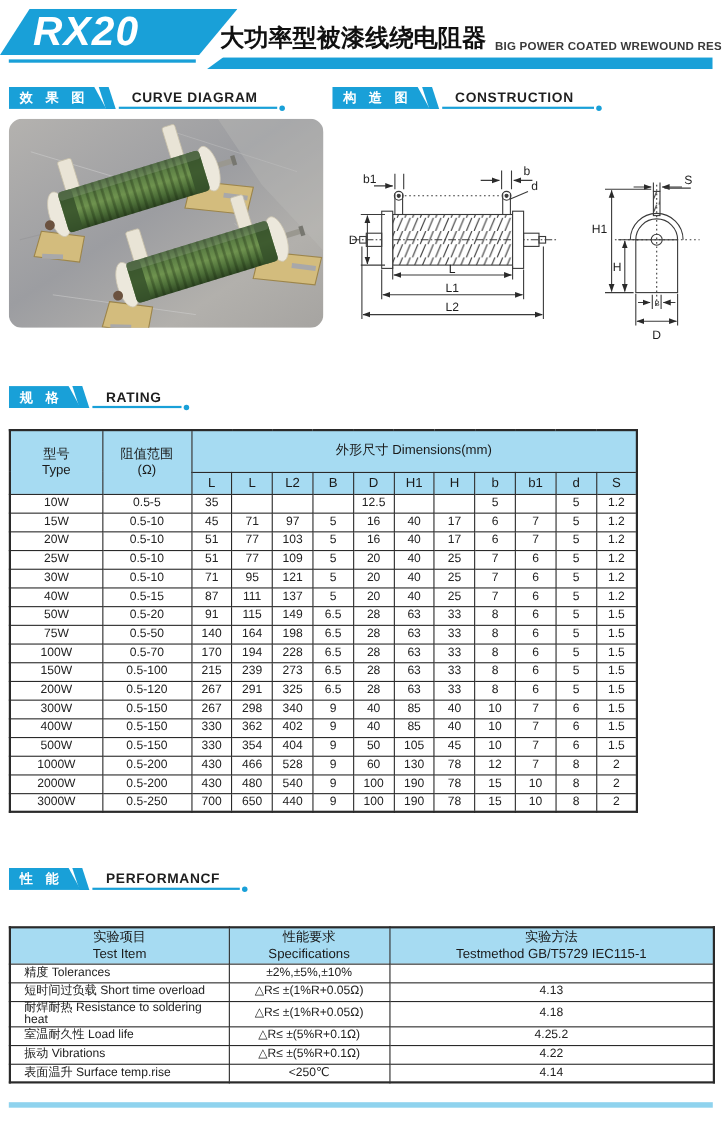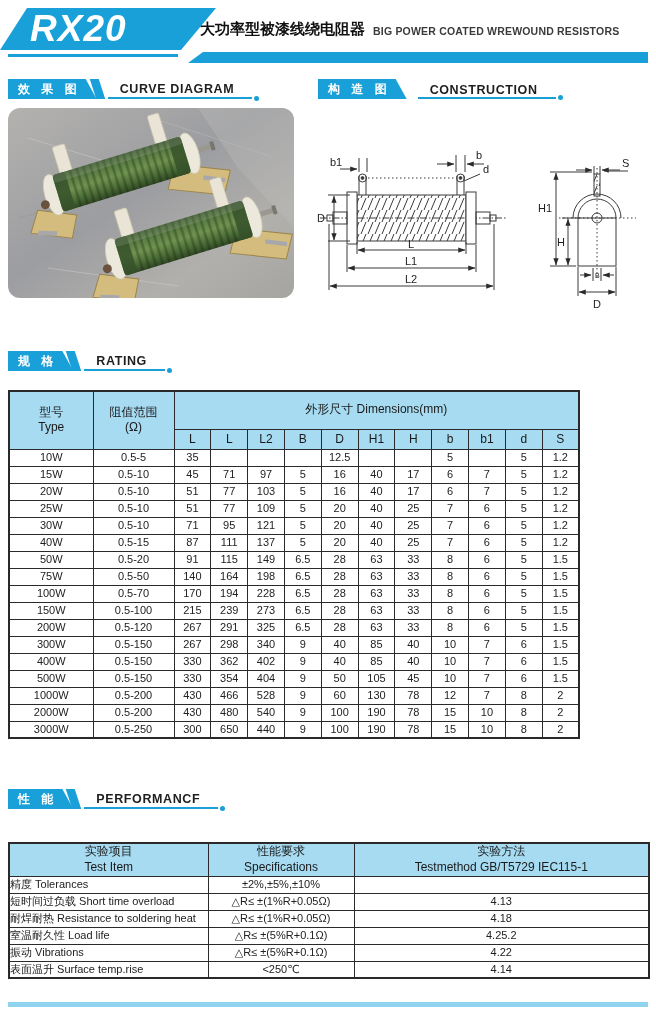--- a/index.html
+++ b/index.html
@@ -11,38 +11,38 @@
   html,body{background:#fff;}
   body{font-family:"Liberation Sans","DejaVu Sans",sans-serif;}
   .page{position:relative;width:656px;height:1023px;background:#fff;overflow:hidden;margin:0 auto;}
 
   
   .banner{position:absolute;left:0;top:8px;width:216px;height:42px;background:var(--accent);
     clip-path:polygon(27px 0,100% 0,calc(100% - 35px) 100%,0 100%);}
   .banner .model{display:block;color:#fff;font-size:37px;font-weight:bold;font-style:italic;
     line-height:42px;padding-left:30px;letter-spacing:1px;}
   .title-wrap{position:absolute;left:200px;top:20px;width:452px;display:flex;align-items:flex-end;gap:8px;white-space:nowrap;}
-  .title-cn{font-size:15px;font-weight:bold;color:#101010;}
+  .title-cn{font-size:22px;font-weight:bold;color:#101010;}
   .title-en{font-size:10.5px;font-weight:bold;color:#3a3a3a;padding-bottom:2px;letter-spacing:0.2px;}
   .swoosh-thin{position:absolute;left:8px;top:54px;width:170px;height:3px;background:var(--accent);}
   .swoosh-thick{position:absolute;left:188px;top:52px;width:460px;height:11px;background:var(--accent);
     clip-path:polygon(15px 0,100% 0,100% 100%,0 100%);}
 
   
   .sec{position:absolute;display:flex;align-items:stretch;height:20px;}
   .chip{background:var(--accent);color:#fff;font-size:12px;font-weight:bold;letter-spacing:4px;
     line-height:20px;padding:0 16px 0 10px;
     clip-path:polygon(0 0,calc(100% - 11px) 0,100% 100%,0 100%);}
   .chip-tail{width:9px;background:var(--accent);transform:skewX(18deg);margin-left:-4px;}
   .sec-label{font-size:12.5px;color:#1e1e1e;font-weight:bold;letter-spacing:0.6px;
     padding:3px 18px 0 12px;margin-left:6px;border-bottom:2px solid var(--accent);position:relative;}
   .sec-label::after{content:"";position:absolute;right:-7px;bottom:-3.5px;width:5px;height:5px;
     border-radius:50%;background:var(--accent);}
   #sec-curve{left:8px;top:79px;}
-  #sec-construction{left:318px;top:79px;align-items:center;}
+  #sec-construction{left:302px;top:79px;}
   #sec-rating{left:8px;top:351px;}
   #sec-performance{left:8px;top:789px;}
 
   
   .photo{position:absolute;left:8px;top:108px;width:286px;height:190px;}
   .construction{position:absolute;left:304px;top:136px;width:348px;height:186px;}
   .diag-label{font-size:11px;fill:#1e1e1e;}
   .diag-label-sm{font-size:7px;fill:#1e1e1e;}
 
   
@@ -51,21 +51,21 @@
   table{border-width:2px;}
   th{background:var(--table-header-bg);font-weight:normal;color:#1a1a1a;}
   td{color:#222;text-align:center;}
   .rating-table{position:absolute;left:8px;top:390px;}
   .rating-table thead tr:first-child th{height:38px;font-size:12px;line-height:1.3;}
   .rating-table thead tr:last-child th{height:20px;font-size:12px;}
   .rating-table td{height:17px;font-size:11px;line-height:1;}
   .perf-table{position:absolute;left:8px;top:842px;}
   .perf-table th{height:33px;font-size:12px;line-height:1.3;margin-left:24px;}
   .perf-table td{height:17px;font-size:11px;line-height:1;}
-  .perf-table td:first-child{text-align:left;}
+  .perf-table td:first-child{text-align:left;padding-left:12px;}
 
   .bottom-bar{position:absolute;left:8px;top:1002px;width:640px;height:5px;background:var(--bottom-bar);}
 </style>
 </head>
 <body>
 
 <div class="page">
 
   <div class="banner">
     <span class="model">RX20</span>
@@ -538,21 +538,21 @@
           <td>190</td>
           <td>78</td>
           <td>15</td>
           <td>10</td>
           <td>8</td>
           <td>2</td>
         </tr>
         <tr>
           <td>3000W</td>
           <td>0.5-250</td>
-          <td>300</td>
+          <td>700</td>
           <td>650</td>
           <td>440</td>
           <td>9</td>
           <td>100</td>
           <td>190</td>
           <td>78</td>
           <td>15</td>
           <td>10</td>
           <td>8</td>
           <td>2</td>

